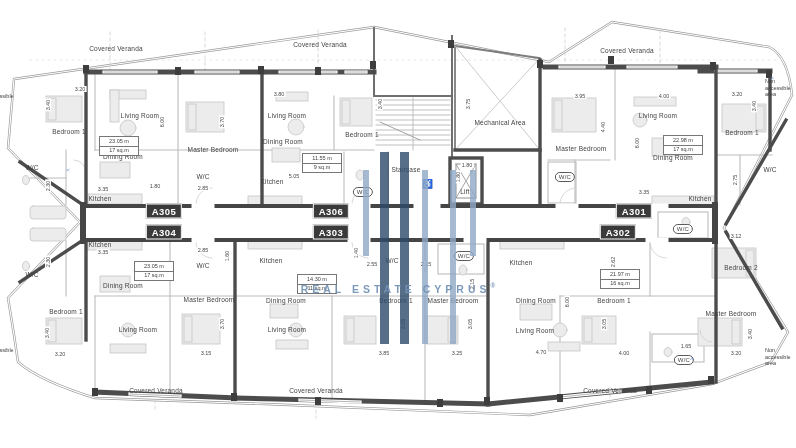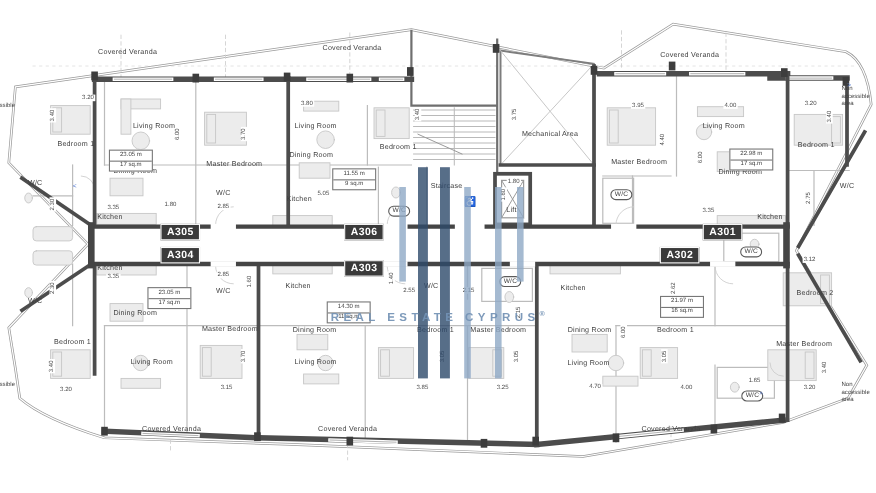--- a/index.html
+++ b/index.html
@@ -393,22 +393,22 @@
         <div class="r1">14.30 m</div>
         <div class="r2">11 sq.m</div>
       </div>
       <div class="areabox" style="left: 620px; top: 279px;">
         <div class="r1">21.97 m</div>
         <div class="r2">16 sq.m</div>
       </div>
       <div class="unit" style="left: 164px; top: 211px;">A305</div>
       <div class="unit" style="left: 164px; top: 232px;">A304</div>
       <div class="unit" style="left: 331px; top: 211px;">A306</div>
-      <div class="unit" style="left: 331px; top: 244px;">A303</div>
-      <div class="unit" style="left: 657px; top: 211px;">A301</div>
+      <div class="unit" style="left: 331px; top: 232px;">A303</div>
+      <div class="unit" style="left: 634px; top: 211px;">A301</div>
       <div class="unit" style="left: 618px; top: 232px;">A302</div>
       <div class="planicon" style="font-size: 9px; color: rgb(107, 138, 208); left: 428px; top: 184px;">♿</div>
       <div class="planicon" style="font-size: 7px; color: rgb(91, 127, 212); left: 692px; top: 359px;">^</div>
       <div class="planicon" style="font-size: 6px; color: rgb(91, 127, 212); left: 68px; top: 170px;">&lt;</div>
       <div class="planicon" style="font-size: 6px; color: rgb(91, 127, 212); left: 772px; top: 78px;">&gt;</div>
     </div>
 
   <div class="wm">
     <svg width="796" height="448" viewBox="0 0 796 448">
       <rect class="bar-l" x="363" y="170" width="6" height="86" fill="#8fa9c6"></rect>

